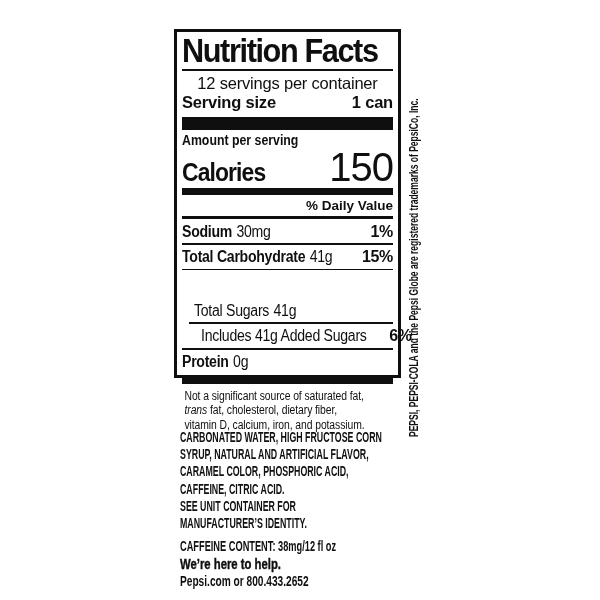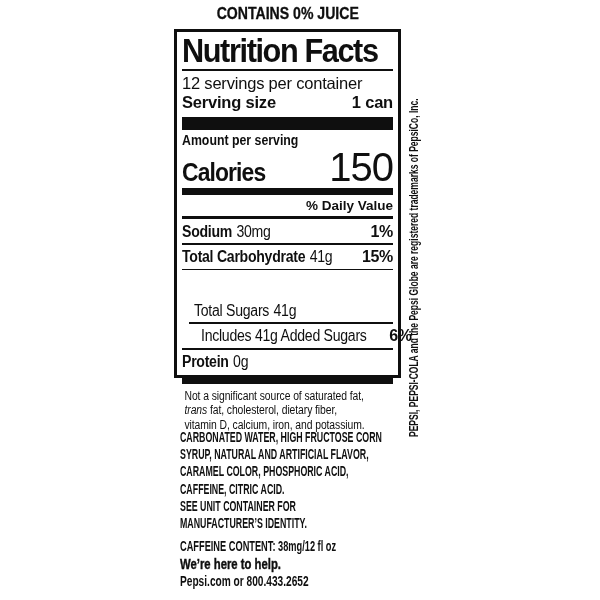--- a/index.html
+++ b/index.html
@@ -14,21 +14,21 @@
 
   
   .panel { position:absolute; left:174px; top:29px; width:227px; height:349px;
            border:3px solid #0f0f0f; padding:2px 5px; background:#fff; }
   .nf-title { font-size:33px; font-weight:700; letter-spacing:-1.5px; line-height:32px;
               margin:1px 0 2px; white-space:nowrap; transform:scaleX(0.93); transform-origin:0 50%; }
   .rule  { height:1.6px; background:#0f0f0f; }
   .rule-title { height:2px; background:#0f0f0f; }
   .bar-lg { height:13px; background:#0f0f0f; margin:5px 0 3px; }
   .bar-sm { height:7px;  background:#0f0f0f; margin:2px 0; }
-  .servings { font-size:16.5px; line-height:19px; margin-top:3px; letter-spacing:-0.2px; }
+  .servings { font-size:16.5px; line-height:19px; margin-top:3px; letter-spacing:-0.2px;text-align:center; }
   .serving-row { display:flex; justify-content:space-between; font-size:16.5px; line-height:19px;
                  font-weight:700; letter-spacing:-0.2px; }
   .aps { font-size:14px; line-height:15px; font-weight:700; margin-top:1px; }
   .cond { transform:scaleX(0.88); transform-origin:0 50%; white-space:nowrap; display:inline-block; }
   .cal-row { display:flex; justify-content:space-between; align-items:baseline; height:38px; }
   .cal-label { font-size:26px; font-weight:700; letter-spacing:-1px; line-height:38px;text-decoration:underline; }
   .cal-value { font-size:40px; font-weight:400; letter-spacing:-1px; line-height:38px; }
   .dvh { text-align:right; font-size:13.5px; font-weight:700; line-height:16px; padding:1px 0 2px; }
   .nrow { display:flex; justify-content:space-between; align-items:baseline;
           font-size:16px; line-height:21px; padding:1.5px 0; letter-spacing:-0.3px; }
@@ -57,23 +57,20 @@
   
   .side-note { position:absolute; left:406px; top:437px; width:650px; font-size:13.5px;
                font-weight:700; line-height:15px; white-space:nowrap;
                transform:rotate(-90deg) scaleX(0.63); transform-origin:0 0; }
 </style>
 </head>
 <body>
 
 <div class="page">
 
-  <div class="juice-line">
-    <span>CONTAINS 0% JUICE</span>
-  </div>
 
   <div class="panel">
     <div class="nf-title">Nutrition Facts</div>
     <div class="rule-title"></div>
     <div class="servings">12 servings per container</div>
     <div class="serving-row">
       <span>Serving size</span>
       <span>1 can</span>
     </div>
     <div class="bar-lg"></div>

